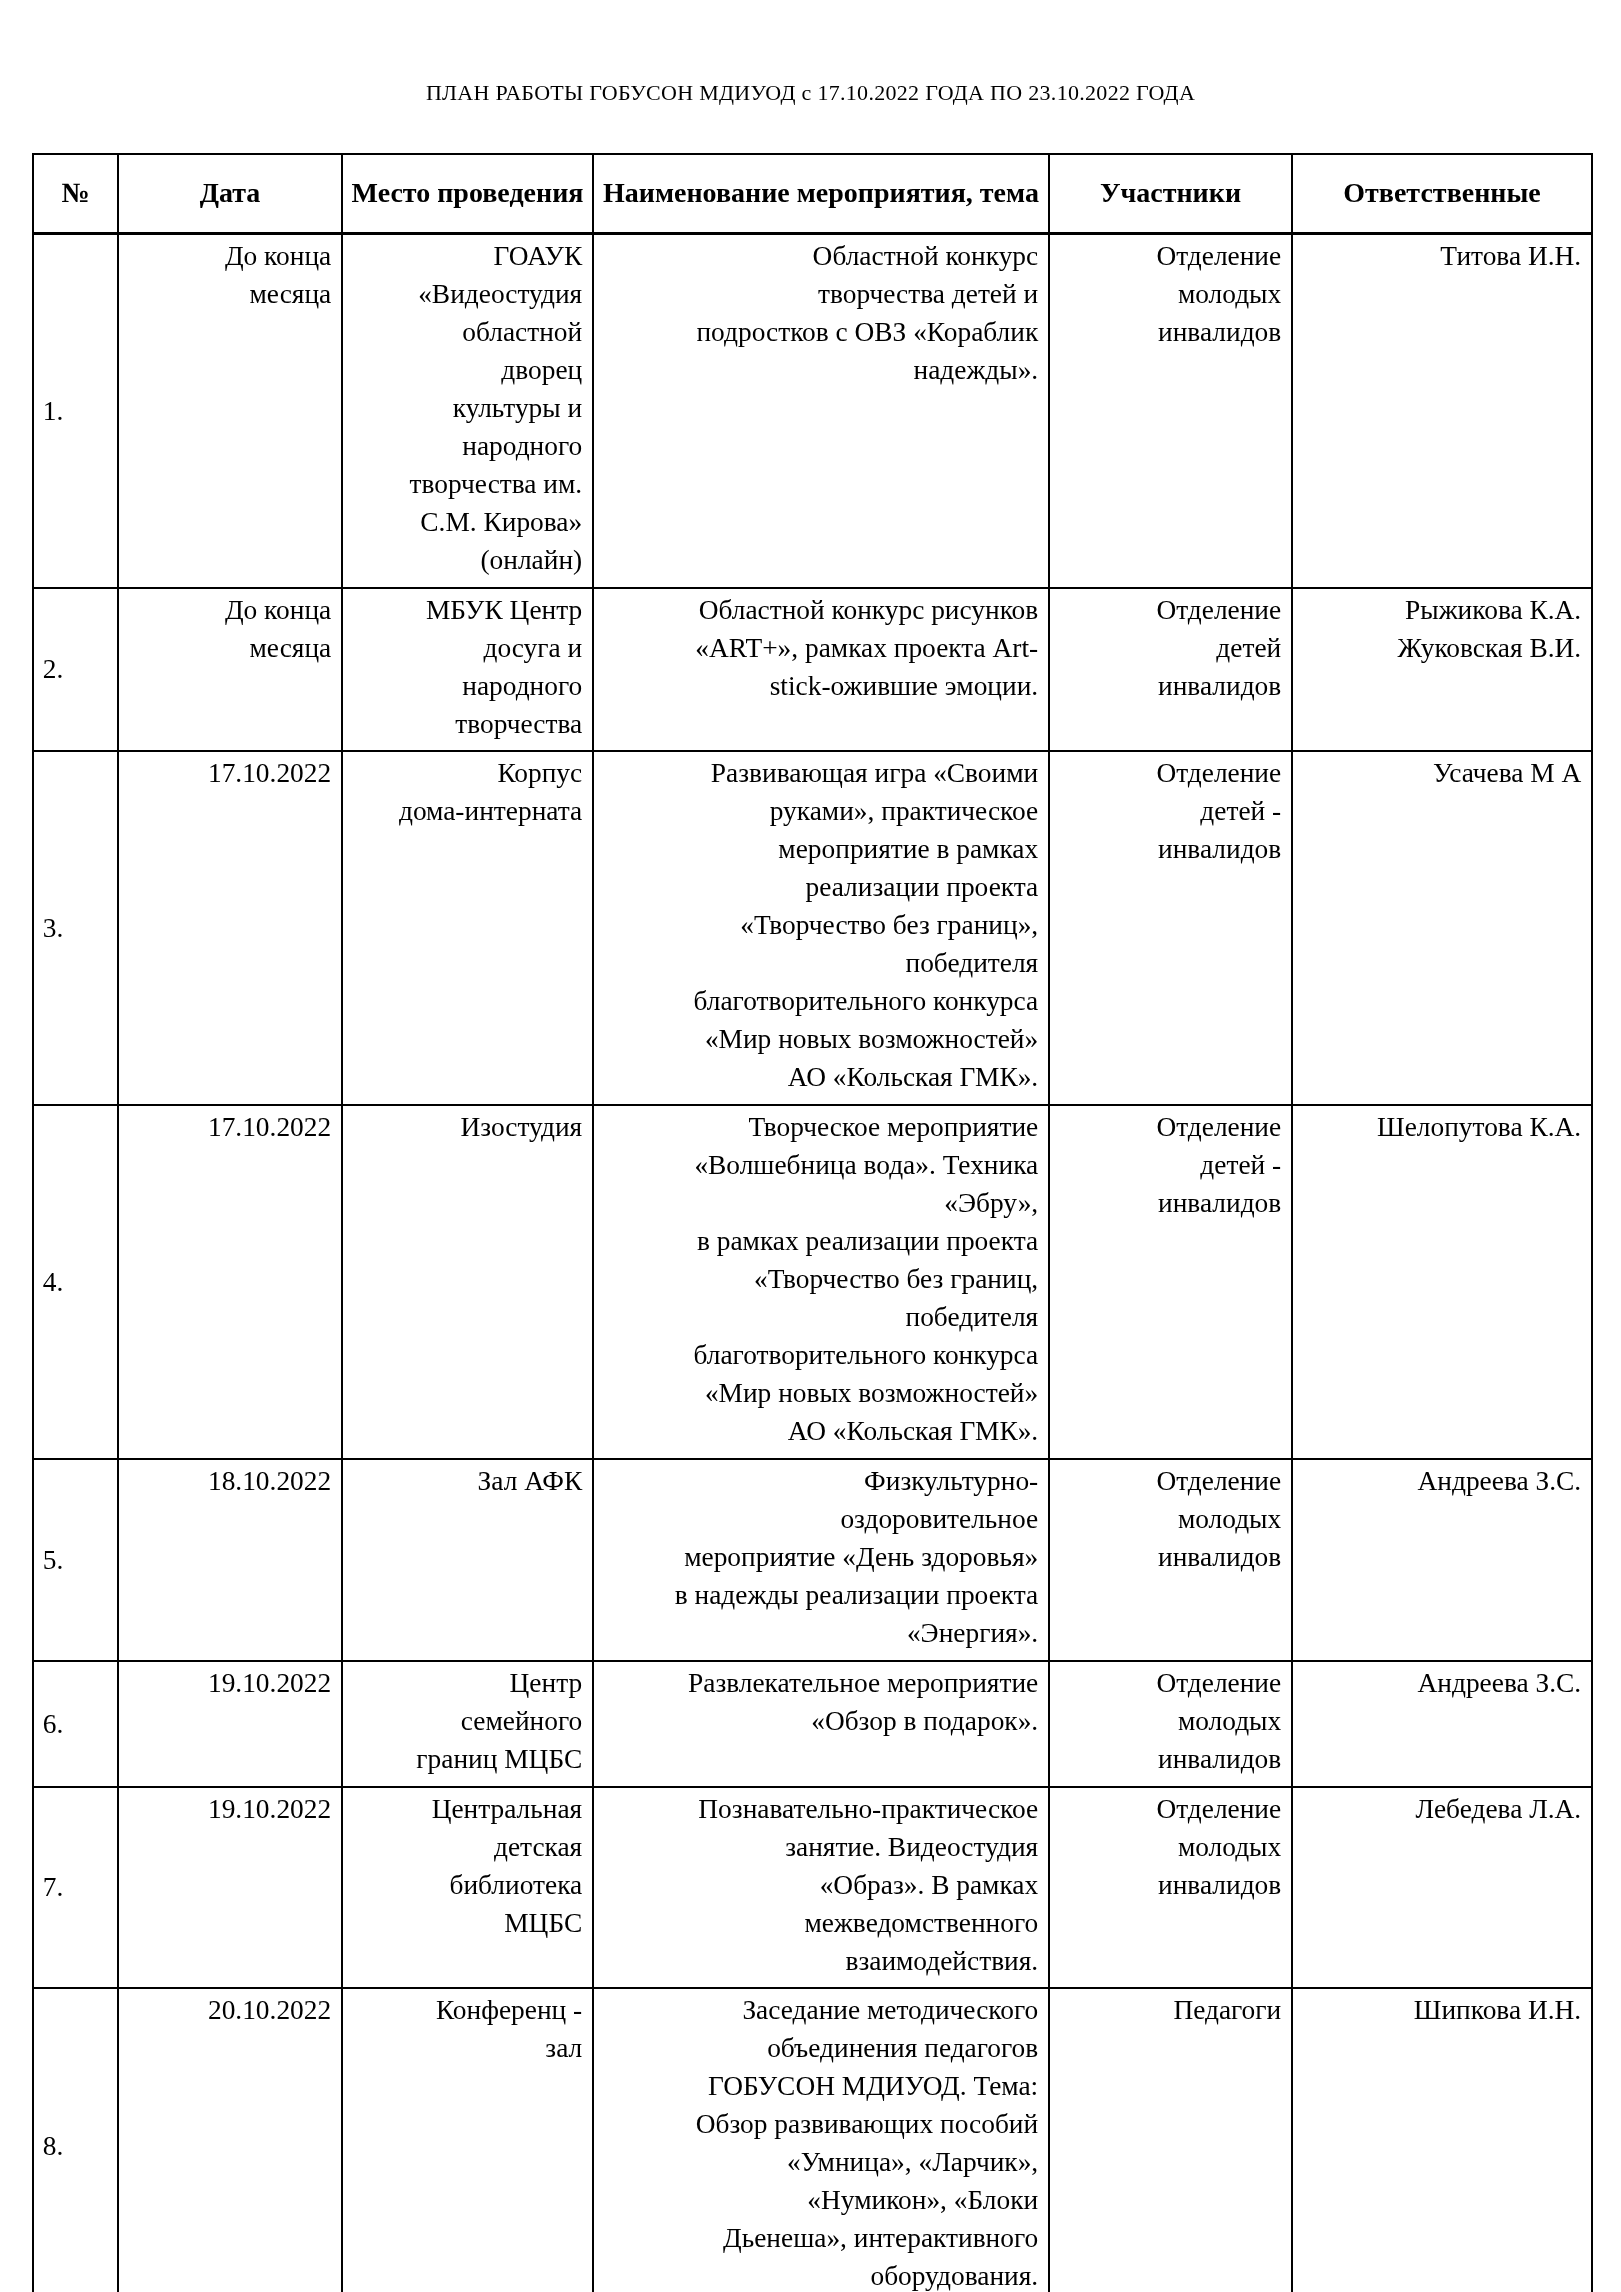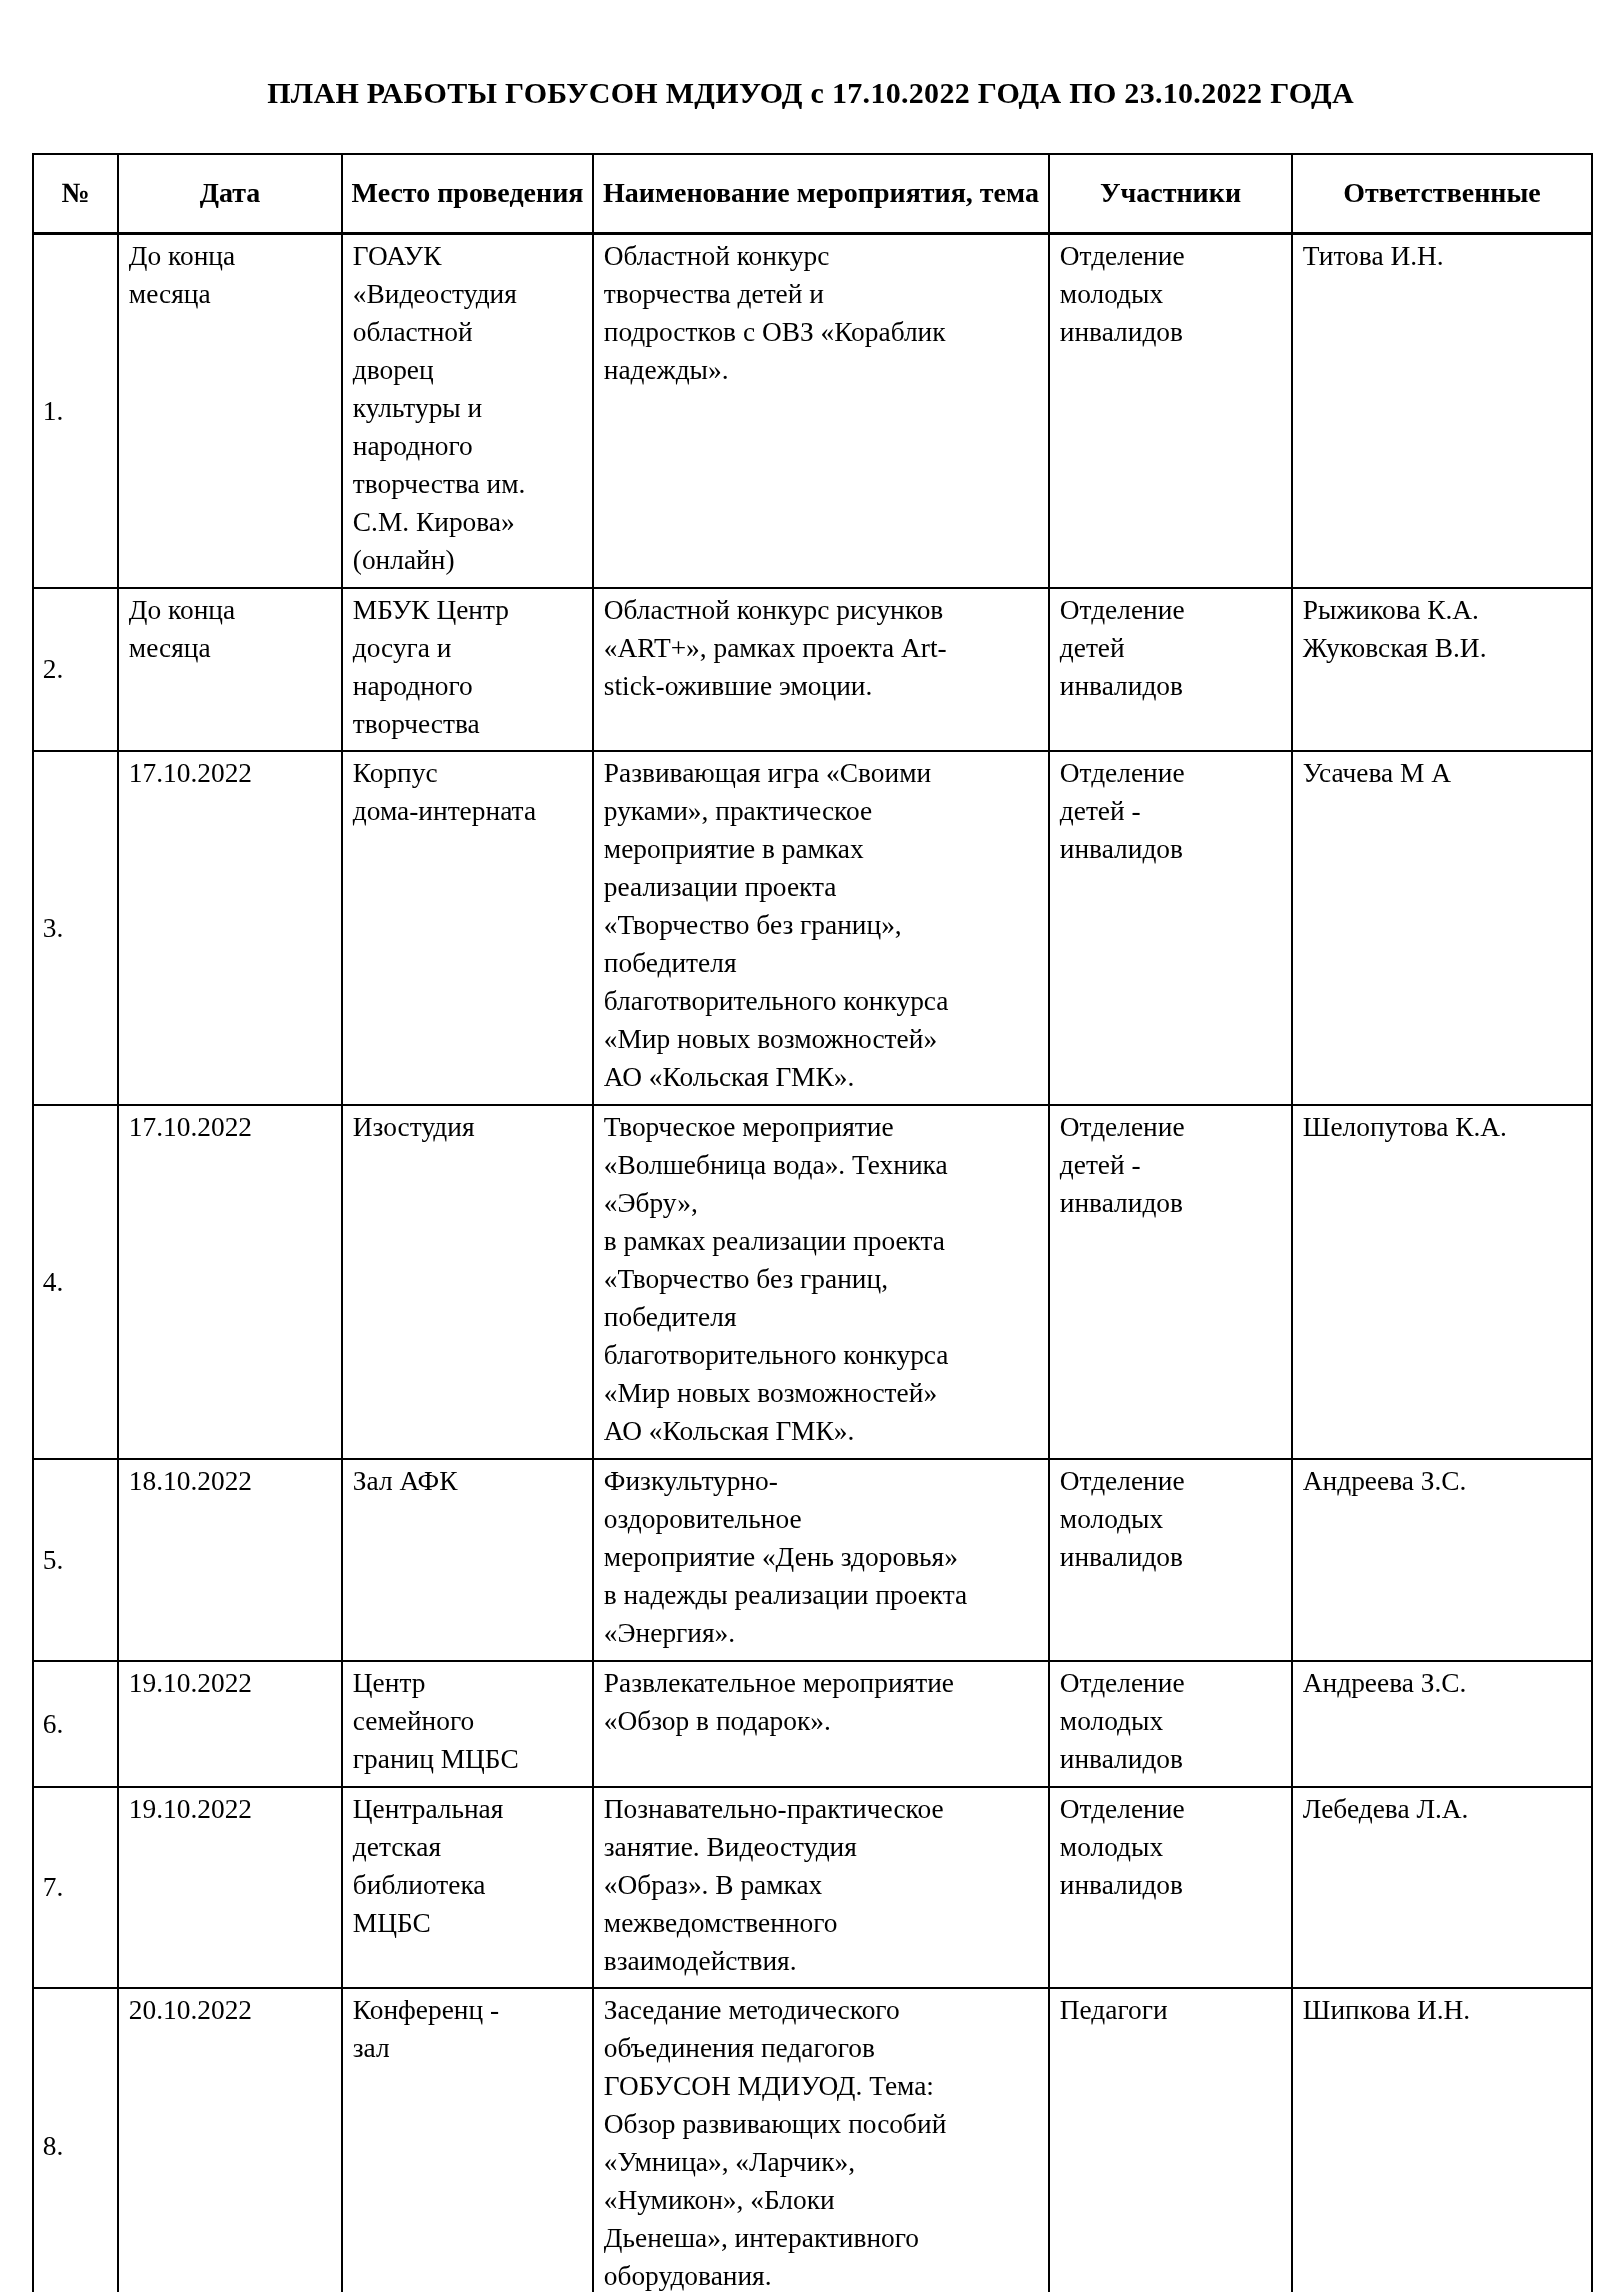--- a/index.html
+++ b/index.html
@@ -8,22 +8,22 @@
     width: 1621px;
     height: 2293px;
     background: #ffffff;
     overflow: hidden;
     font-family: "Liberation Serif", "DejaVu Serif", serif;
     color: #000;
   }
   .doc-title {
     margin: 73px 32px 5px 32px;
     text-align: center;
-    font-weight: bold;
-    font-size: 30px;
+    font-weight: normal;
+    font-size: 22px;
     line-height: 39px;
     letter-spacing: 0.3px;
   }
   table.plan {
     border-collapse: collapse;
     table-layout: fixed;
     width: 1559px;
     margin: 41px 0 0 32px;
     border: 2.9px solid #000;
   }
@@ -37,21 +37,21 @@
     font-size: 28px;
     line-height: 34px;
     text-align: center;
     vertical-align: middle;
     padding: 2.9px 7.8px;
     height: 71px;
   }
   .plan td {
     font-size: 27.4px;
     line-height: 38px;
-    text-align: left;
+    text-align: right;
     vertical-align: top;
     padding: 2px 9.8px 7.8px 9.8px;
     white-space: pre-line;
   }
   .plan td.cell-num {
     text-align: left;
     vertical-align: middle;
     padding: 2px 3.9px 2px 8.8px;
     white-space: normal;
   }

